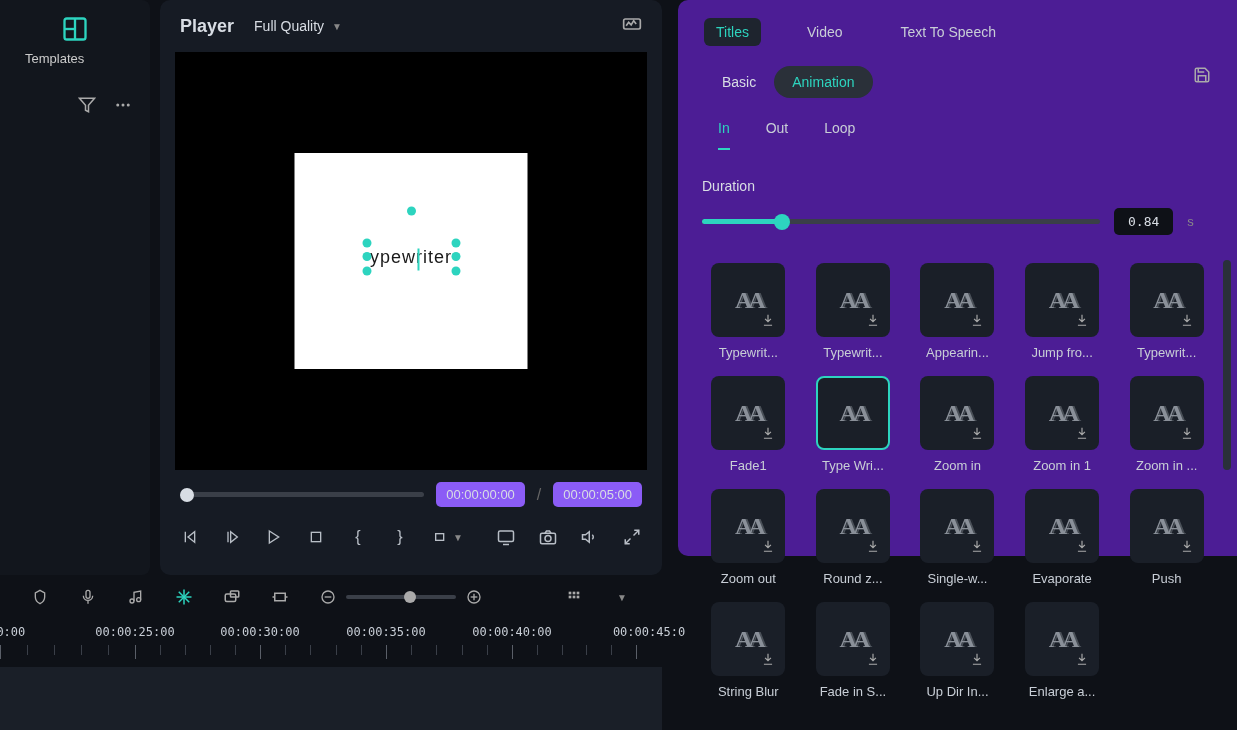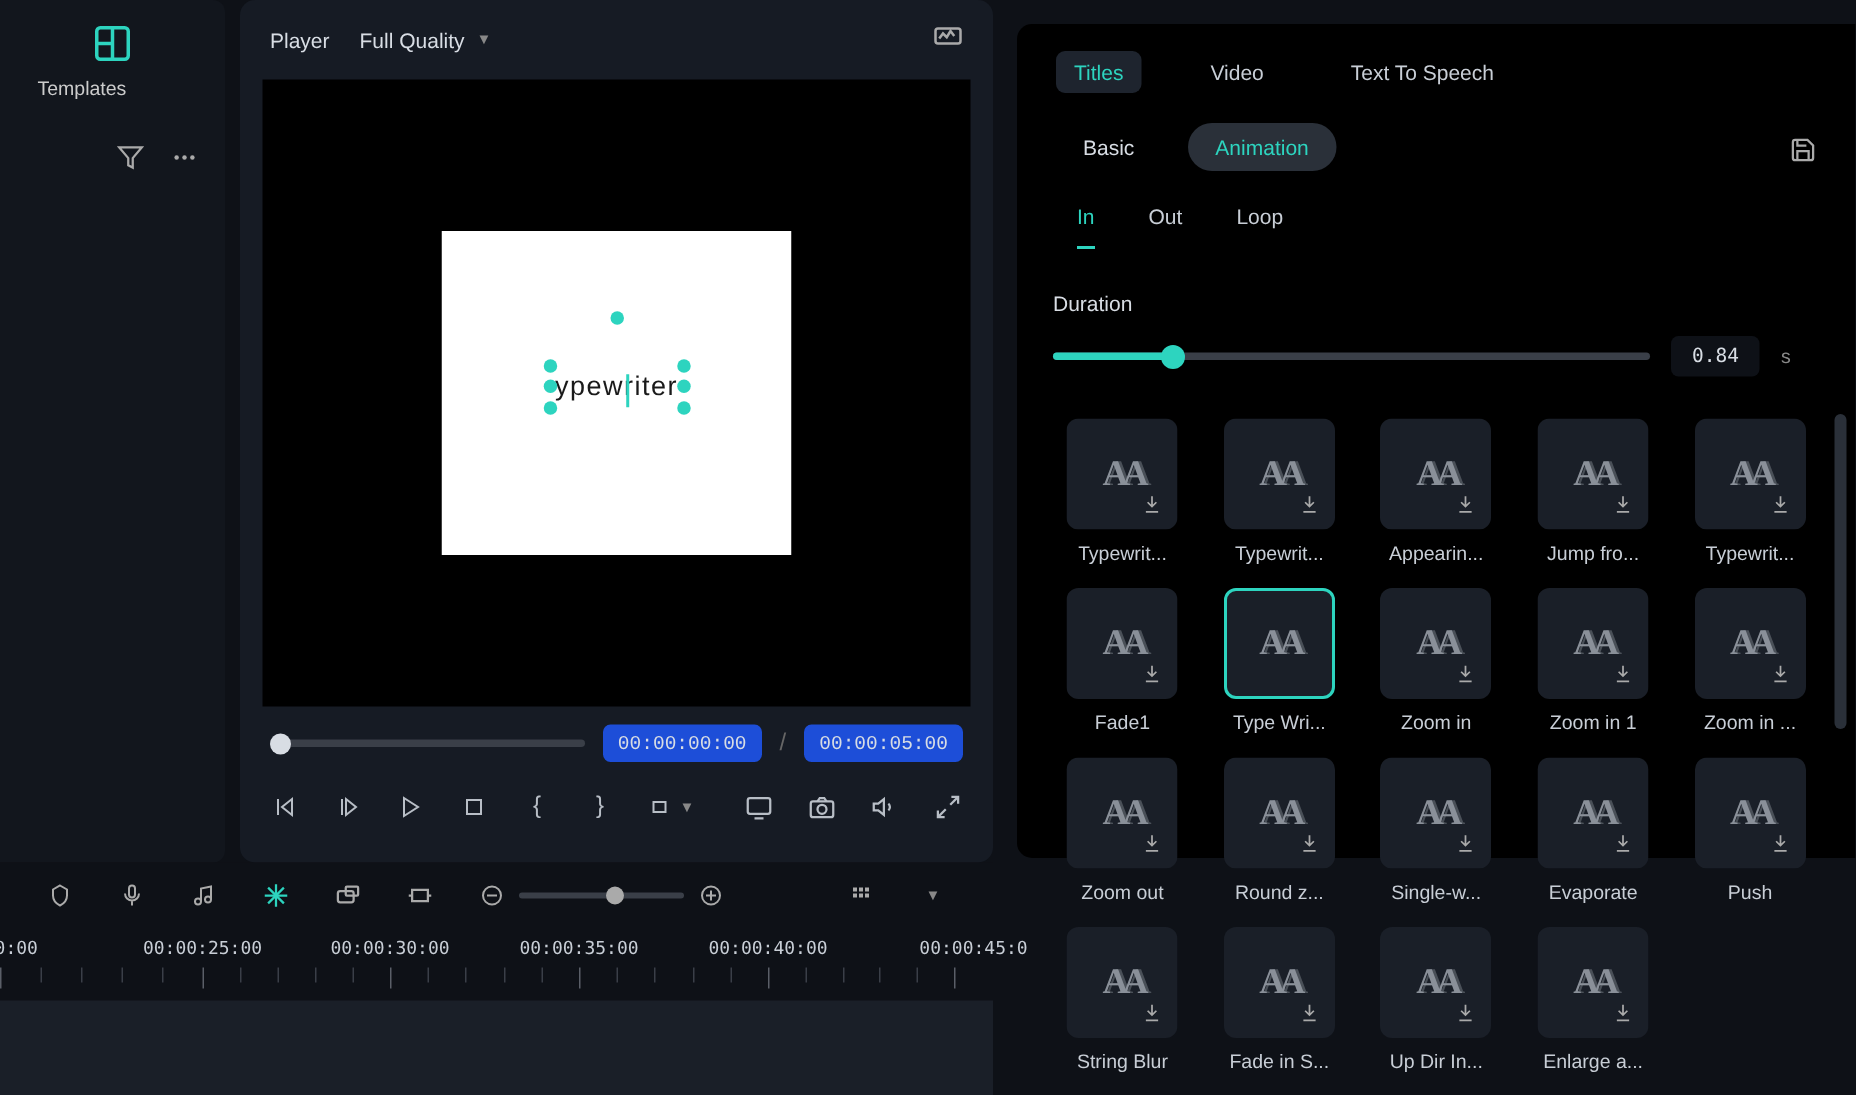--- a/index.html
+++ b/index.html
@@ -5,45 +5,45 @@
 *{margin:0;padding:0;box-sizing:border-box;font-family:-apple-system,BlinkMacSystemFont,"Segoe UI",sans-serif}
 body{background:#0e1117;color:#c8ced6;width:1237px;height:730px;overflow:hidden;position:relative}
 .left-panel{position:absolute;left:0;top:0;width:150px;height:575px;background:#12161d;border-radius:0 8px 8px 0}
 .templates-btn{margin:15px auto 0;width:100px;text-align:left;cursor:pointer}
 .templates-icon{width:28px;height:28px;margin:0 auto 8px;color:#2dd4bf}
 .templates-label{font-size:13px;color:#ccc}
 .left-tools{margin-top:30px;display:flex;gap:18px;justify-content:flex-end;padding-right:18px}
 .lt-icon{cursor:pointer;color:#aaa}
 .player-panel{position:absolute;left:160px;top:0;width:502px;height:575px;background:#161b24;border-radius:10px}
 .player-header{display:flex;align-items:center;padding:14px 20px;gap:20px}
-.player-label{font-size:14px;font-weight:400;color:#d8dde4}
+.player-label{font-size:18px;font-weight:700;color:#d8dde4}
 .quality-dd{display:flex;align-items:center;gap:8px;font-size:14px;color:#d8dde4;cursor:pointer}
 .chev-d{font-size:10px;color:#888}
 .perf-icon{margin-left:auto;cursor:pointer;color:#aaa}
 .preview-area{margin:0 15px;height:418px;background:#000;position:relative}
 .canvas{position:absolute;left:50%;top:50%;transform:translate(-50%,-50%);width:233px;height:216px;background:#fff}
 .text-box{position:absolute;left:50%;top:48%;transform:translate(-50%,-50%);font-family:Georgia,serif;font-size:18px;color:#1a1a1a;letter-spacing:1px}
 .handle{position:absolute;width:9px;height:9px;background:#2dd4bf;border-radius:50%}
 .h-tl{left:-8px;top:-8px}.h-tm{left:50%;top:-40px;transform:translateX(-50%)}.h-tr{right:-8px;top:-8px}
 .h-ml{left:-8px;top:50%;transform:translateY(-50%)}.h-mr{right:-8px;top:50%;transform:translateY(-50%)}
 .h-bl{left:-8px;bottom:-8px}.h-br{right:-8px;bottom:-8px}
 .cursor-b{position:absolute;left:58%;top:10%;width:2px;height:22px;background:#2dd4bf}
 .scrub{display:flex;align-items:center;padding:12px 20px;gap:12px}
 .scrub-track{flex:1;height:5px;background:#3a3f48;border-radius:3px;position:relative;cursor:pointer}
 .scrub-head{position:absolute;left:0;width:14px;height:14px;background:#d8dde4;border-radius:50%;top:50%;transform:translate(0,-50%)}
-.timecode{font-size:13px;font-family:Liberation Mono, monospace;background:#1d4ed8;padding:5px 10px;border-radius:5px;color:#d8dde4}
+.timecode{font-size:13px;font-family:Liberation Sans, sans-serif;background:#8b5cf6;padding:5px 10px;border-radius:5px;color:#d8dde4}
 .tc-sep{color:#666}
 .player-controls{display:flex;align-items:center;padding:8px 20px 14px;gap:22px}
 .pc-btn{cursor:pointer;color:#b8bec6;font-size:16px;display:flex;align-items:center;justify-content:center;width:20px;height:20px}
 .pc-btn.dd{width:32px;gap:4px}
-.right-panel{position:absolute;left:678px;top:16px;width:559px;height:556px;background:#000000;border-radius:10px 0 0 10px}
+.right-panel{position:absolute;left:678px;top:0;width:559px;height:556px;background:#4c1d95;border-radius:10px 0 0 10px}
 .rp-tabs{display:flex;align-items:center;gap:34px;padding:18px 26px 12px}
 .rp-tab{font-size:14px;cursor:pointer;color:#c8ced6;padding:6px 12px;border-radius:6px}
 .rp-tab.active{background:#1e242e;color:#2dd4bf}
-.rp-sub{display:flex;align-items:flex-end;gap:18px;padding:8px 26px}
+.rp-sub{display:flex;align-items:flex-start;padding:8px 26px}
 .rp-sub-btn{font-size:14px;padding:8px 18px;border-radius:20px;cursor:pointer;color:#d8dde4}
 .rp-sub-btn.active{background:#2a3039;color:#2dd4bf}
 .save-icon{margin-left:auto;cursor:pointer;color:#aaa;font-size:18px}
 .anim-tabs{display:flex;gap:36px;padding:14px 40px 0}
 .anim-tab{font-size:14px;cursor:pointer;color:#c8ced6;padding-bottom:12px;border-bottom:2px solid transparent}
 .anim-tab.active{color:#2dd4bf;border-bottom-color:#2dd4bf}
 .duration-row{padding:28px 24px 6px;display:flex;align-items:flex-end}
 .dur-label{font-size:14px;color:#d8dde4}
 .slider-row{display:flex;align-items:center;padding:8px 24px 18px;gap:14px}
 .slider-track{flex:1;height:5px;background:#3a3f48;border-radius:3px;position:relative;cursor:pointer;max-width:398px}

